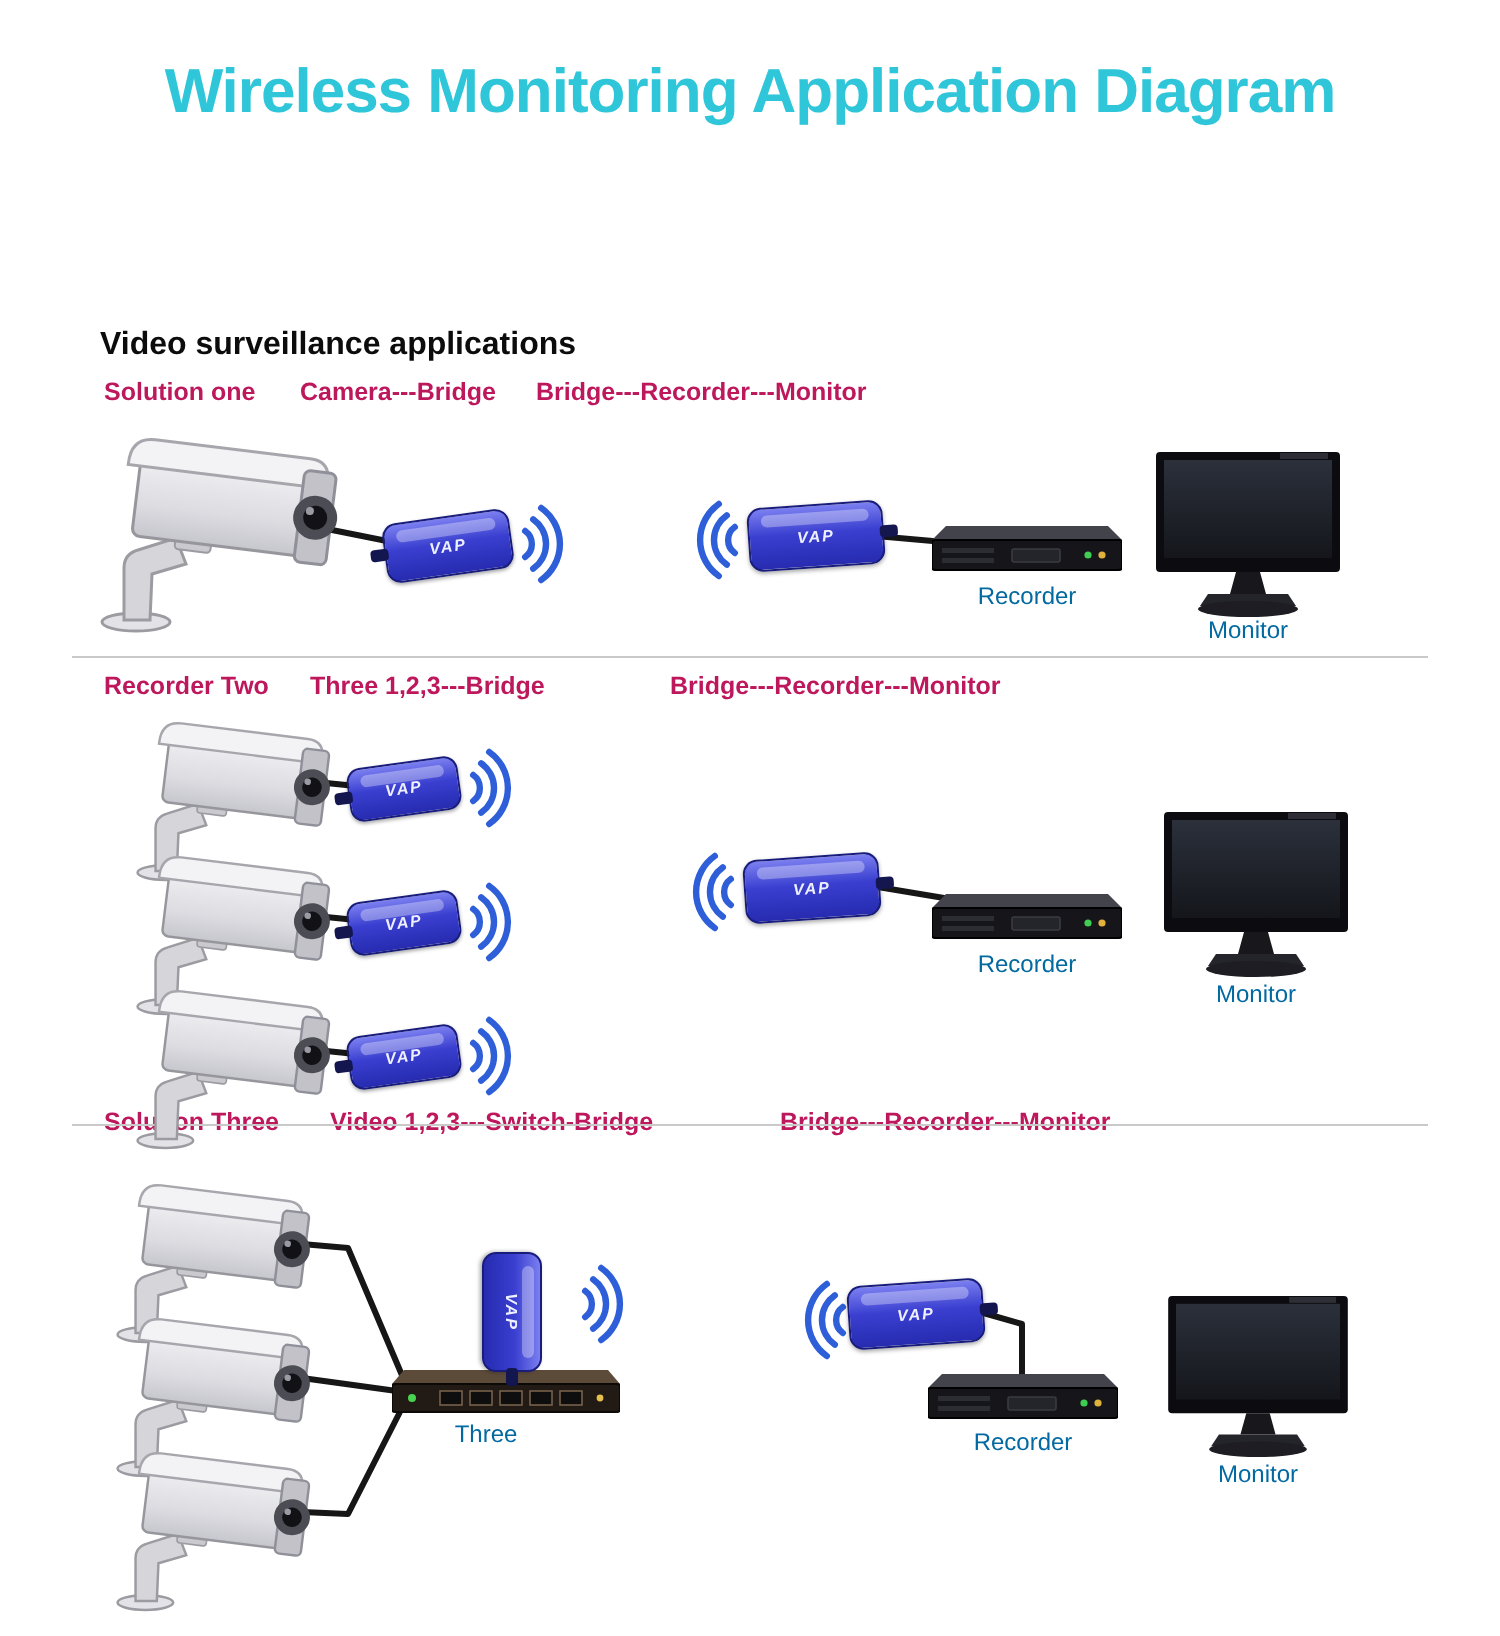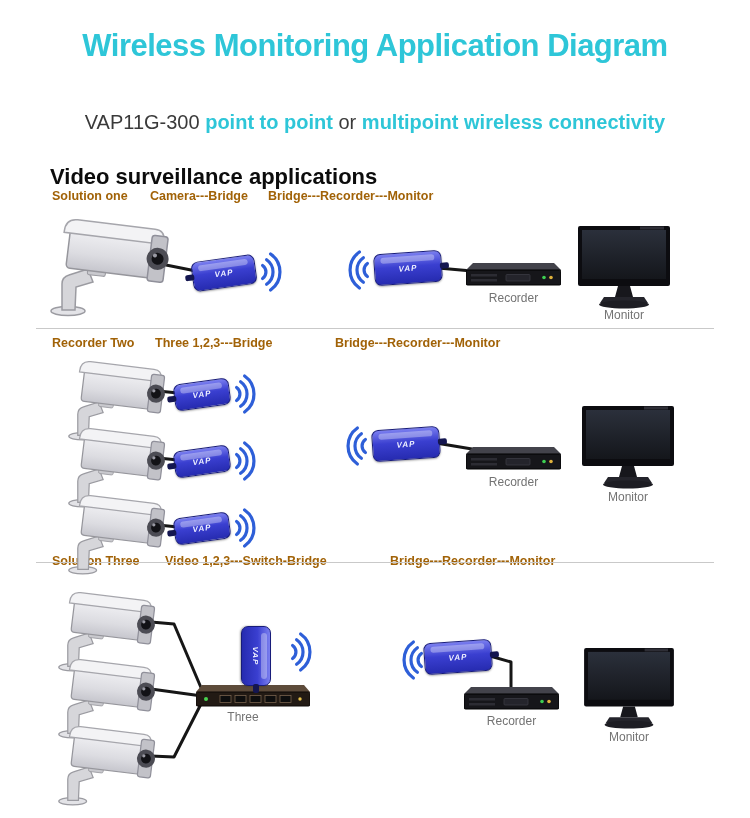--- a/index.html
+++ b/index.html
@@ -13,32 +13,32 @@
 
   .title{position:absolute;left:0;top:28px;width:100%;margin:0;text-align:center;
          font-size:31px;font-weight:700;letter-spacing:-0.5px;white-space:nowrap;
          color:var(--accent,#2ec6d8);}
   .sub1{position:absolute;left:0;top:84px;width:100%;text-align:center;
         font-size:20px;color:#3a3a3a;}
   .sub2{position:absolute;left:0;top:111px;width:100%;text-align:center;
         font-size:20px;color:#3a3a3a;}
   .sub2 .hl{color:var(--accent,#2ec6d8);font-weight:700;}
 
-  .apps-heading{position:absolute;left:50px;top:164px;font-size:22px;font-weight:700;color:#0c0c0c;}
+  .apps-heading{position:absolute;left:50px;top:164px;font-size:16px;font-weight:700;color:#0c0c0c;}
 
   .solhead{position:absolute;left:0;width:100%;height:16px;}
-  .solhead span{position:absolute;top:0;font-size:12.5px;font-weight:700;color:#a16207;white-space:nowrap;}
+  .solhead span{position:absolute;top:0;font-size:12.5px;font-weight:700;color:#be185d;white-space:nowrap;}
 
   .divider{position:absolute;left:36px;width:678px;height:0;border-top:1px solid #c9c9c9;}
 
   .cables{position:absolute;left:0;top:0;z-index:1;}
   .cables path{stroke:#161616;stroke-width:3;fill:none;stroke-linecap:round;stroke-linejoin:round;}
 
   .dev{position:absolute;z-index:2;}
-  .devlabel{position:absolute;z-index:3;font-size:12px;color:#737373;text-align:center;}
+  .devlabel{position:absolute;z-index:3;font-size:12px;color:#0369a1;text-align:center;}
 
   .waves{stroke:var(--waveBlue,#2e5fd8);fill:none;stroke-width:3.2;stroke-linecap:round;}
   .waves.flip{transform:scaleX(-1);}
 
   .bridge{position:absolute;z-index:2;border-radius:7px;
           background:linear-gradient(180deg,#7b7ff0 0%,var(--bridgeBlue,#3a3fd0) 45%,#262bb0 100%);
           border:1px solid #181c7a;display:flex;align-items:center;justify-content:center;
           box-shadow:0 1px 2px rgba(0,0,0,.35);}
   .bridge::before{content:"";position:absolute;left:6px;right:6px;top:3px;height:6px;
           border-radius:4px;background:rgba(255,255,255,.32);}
@@ -117,26 +117,20 @@
       </g>
       <circle cx="10" cy="17" r="2" fill="#49d24f"></circle>
       <circle cx="104" cy="17" r="1.7" fill="#e5c04a"></circle>
     </g>
   </defs>
 </svg>
 
 <div class="page">
 
   <h1 class="title">Wireless Monitoring Application Diagram</h1>
-  <div class="sub2">
-    <span>VAP11G-300</span>
-    <span class="hl">point to point</span>
-    <span>or</span>
-    <span class="hl">multipoint wireless connectivity</span>
-  </div>
 
   <div class="apps-heading">Video surveillance applications</div>
 
   <div class="solhead" style="top:189px">
     <span style="left:52px">Solution one</span>
     <span style="left:150px">Camera---Bridge</span>
     <span style="left:268px">Bridge---Recorder---Monitor</span>
   </div>
   <div class="solhead" style="top:336px">
     <span style="left:52px">Recorder Two</span>

